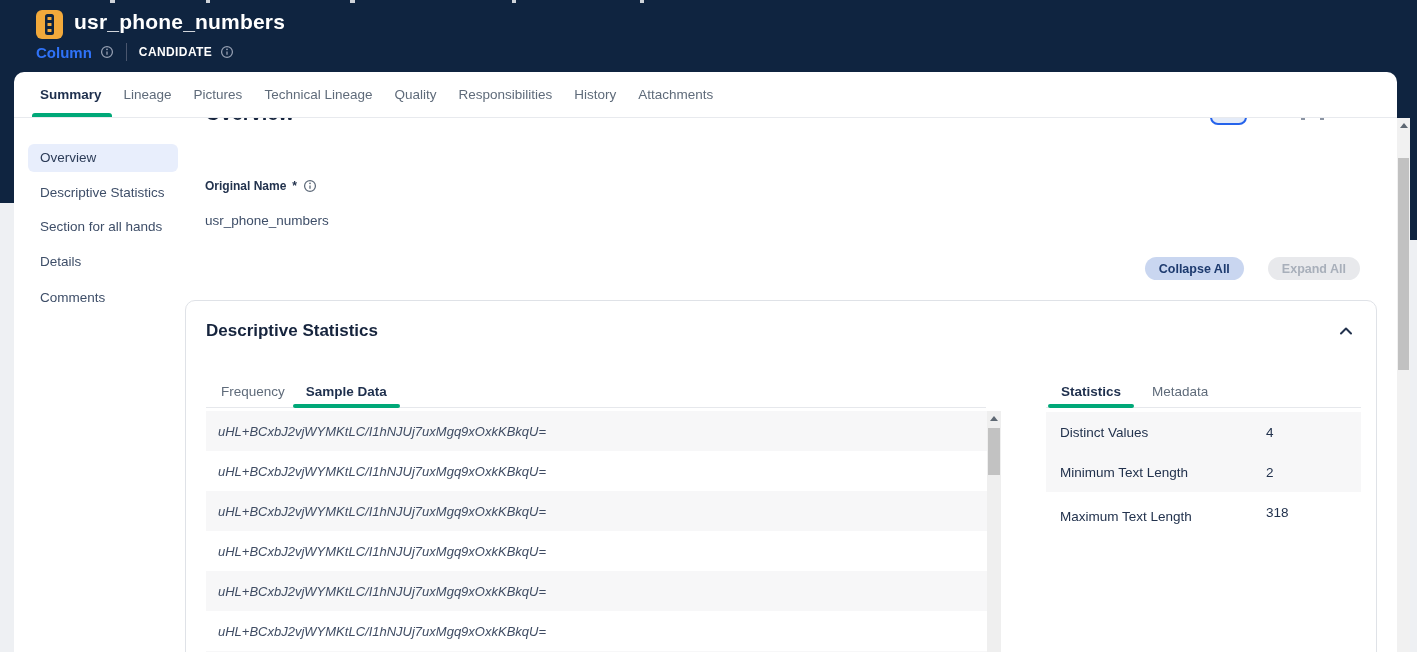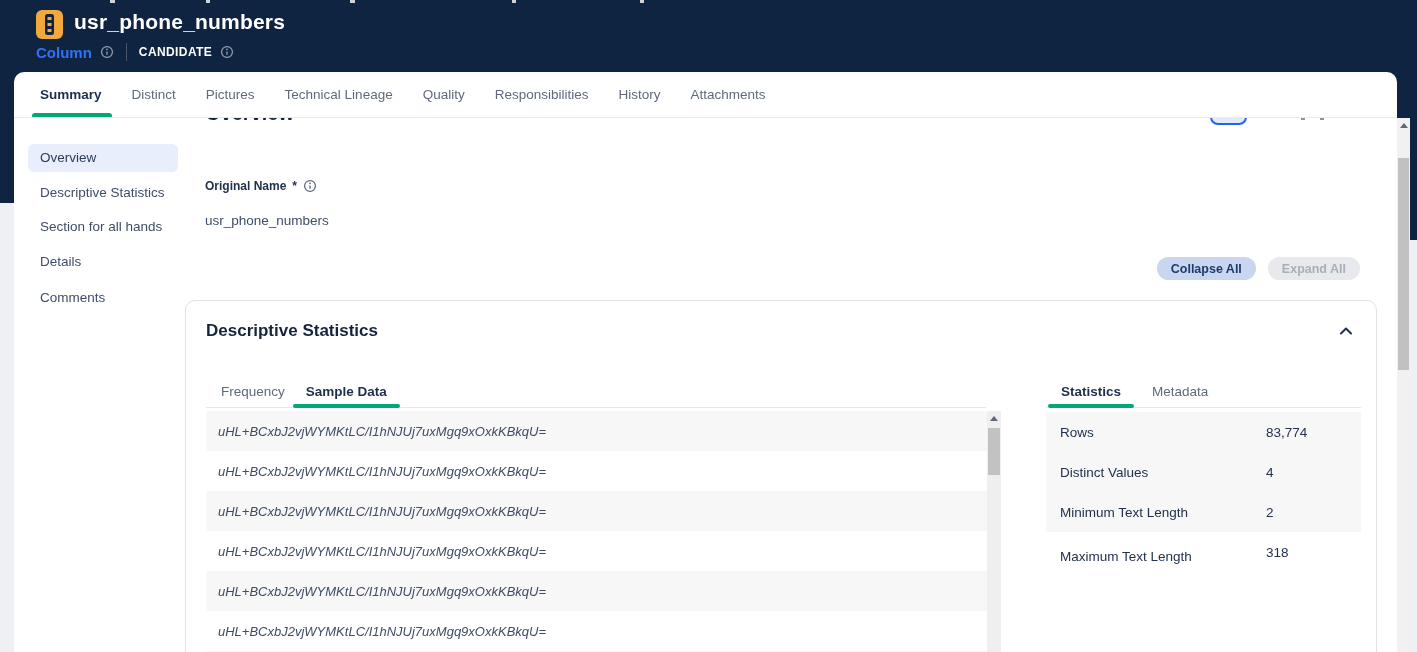--- a/index.html
+++ b/index.html
@@ -21,21 +21,21 @@
   .asset-title { margin-left:38px; font-size:21px; font-weight:700; letter-spacing:.2px; line-height:30px; }
   .asset-meta { display:flex; align-items:center; gap:8px; margin-top:6px; height:18px; }
   .type-link { color:#2F72F7; font-size:15px; font-weight:700; text-decoration:none; }
   .vdiv { width:1px; height:18px; background:#4a566e; margin:0 4px; }
   .status { color:#fff; font-size:12px; font-weight:700; letter-spacing:.4px; }
   .info-ic { display:inline-flex; }
 
   
   .panel { position:absolute; left:14px; top:72px; width:1383px; height:580px;
            background:#fff; border-radius:10px 10px 0 0; z-index:2; }
-  .tabbar { height:46px; display:flex; gap:30px; padding-left:26px; align-items:stretch;
+  .tabbar { height:46px; display:flex; gap:22px; padding-left:26px; align-items:stretch;
             border-bottom:1px solid #e8eaee; }
   .tab { position:relative; display:flex; align-items:center; font-size:13.5px; color:#5f6b7a; white-space:nowrap; }
   .tab.active { color:#1e2f4d; font-weight:700; }
   .tab.active::after { content:''; position:absolute; left:-8px; right:-10px; bottom:0; height:4px;
                        background:#00A878; border-radius:3px 3px 0 0; }
 
   .content { position:absolute; left:0; top:46px; width:1383px; height:534px; overflow:hidden; }
 
   
   .side { position:absolute; left:14px; top:26px; width:150px; font-size:13.5px; color:#3e4e68; }
@@ -47,21 +47,21 @@
   .clipped-h2 { position:absolute; left:191px; top:-16px; font-size:20px; font-weight:700; color:#16243d; }
   .cut-toggle { position:absolute; left:1196px; top:-9px; width:37px; height:16px; border:2px solid #2563eb;
                 border-radius:9px; background:#e4ebf8; }
   .cut-mark { position:absolute; top:-2px; width:4px; height:4px; background:#8b94a3; }
 
   .field-label-row { position:absolute; left:191px; top:61px; display:flex; align-items:center; gap:6px;
                      font-size:12px; font-weight:700; color:#22324d; }
   .field-value { position:absolute; left:191px; top:95px; font-size:13.5px; color:#3e4e68; }
 
   .collapse-row { position:absolute; left:0; top:139px; width:1346px; display:flex;
-                  justify-content:flex-end; gap:12px; }
+                  justify-content:flex-end; gap:24px; }
   .pill { height:23px; padding:0 14px; border-radius:12px; font-size:12.5px; font-weight:700;
           border:none; font-family:inherit; cursor:pointer; }
   .pill.blue { background:#c9d6f0; color:#1d3a6e; }
   .pill.gray { background:#e8e9ec; color:#a8afba; }
 
   
   .card { position:absolute; left:171px; top:182px; width:1192px; height:480px;
           border:1px solid #dfe2e7; border-radius:10px; background:#fff; }
   .card-head { display:flex; justify-content:space-between; align-items:center; padding:20px 22px 0 20px; }
   .card-title { font-size:17px; font-weight:700; color:#16243d; }
@@ -137,21 +137,21 @@
             <line x1="8" y1="7.4" x2="8" y2="11.2" stroke="#97a1b3" stroke-width="1.5"></line>
             <circle cx="8" cy="4.9" r="1" fill="#97a1b3"></circle>
           </svg>
       </span>
     </div>
   </header>
 
   <div class="panel">
     <nav class="tabbar" id="tabbar">
         <div class="tab active">Summary</div>
-        <div class="tab">Distinct</div>
+        <div class="tab">Lineage</div>
         <div class="tab">Pictures</div>
         <div class="tab">Technical Lineage</div>
         <div class="tab">Quality</div>
         <div class="tab">Responsibilities</div>
         <div class="tab">History</div>
         <div class="tab">Attachments</div>
       </nav>
 
     <div class="content">
       <aside class="side" id="sidebar">
@@ -213,26 +213,20 @@
             <div class="srow">uHL+BCxbJ2vjWYMKtLC/I1hNJUj7uxMgq9xOxkKBkqU=</div>
             <div class="srow odd"></div>
           </div>
 
         <div class="inner-sb">
           <span class="sb-arrow"></span>
           <div class="thumb"></div>
         </div>
 
         <div class="stats-list" id="stats-list">
-            <div class="strow odd">
-              <div class="lbl" style="display: inline-block;">Rows</div>
-              <div class="val">
-                <div class="">83,774</div>
-              </div>
-            </div>
             <div class="strow odd">
               <div class="lbl" style="display: inline-block;">Distinct Values</div>
               <div class="val">
                 <div class="">4</div>
               </div>
             </div>
             <div class="strow odd">
               <div class="lbl" style="display: inline-block;">Minimum Text Length</div>
               <div class="val">
                 <div class="">2</div>

